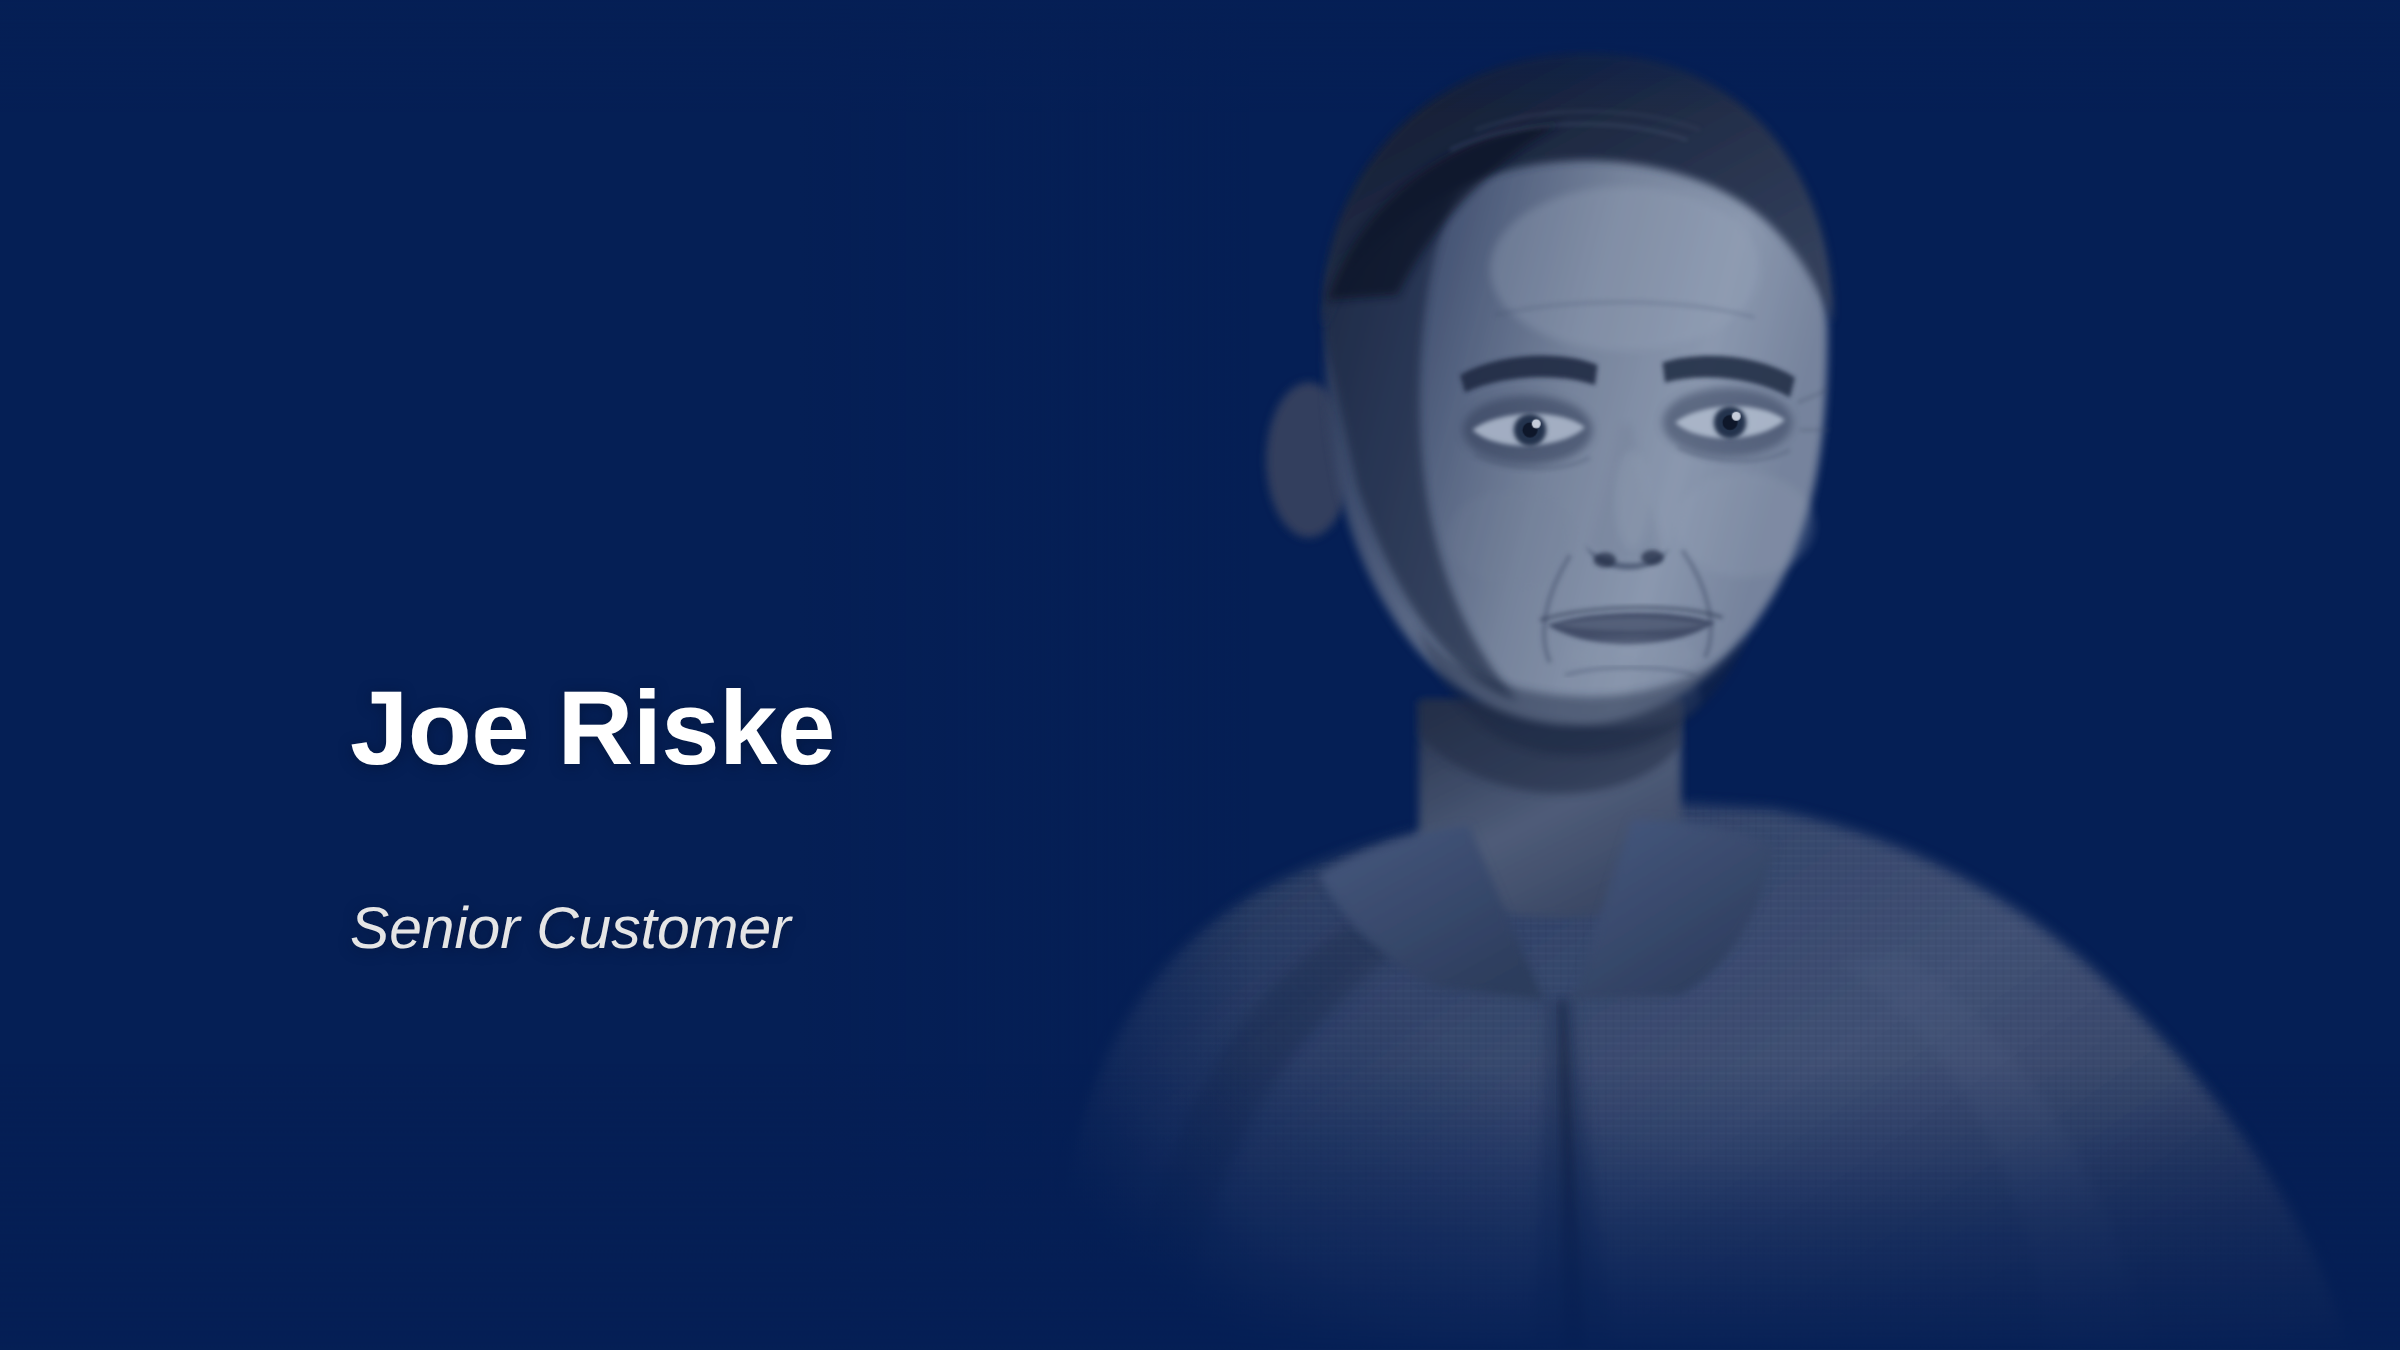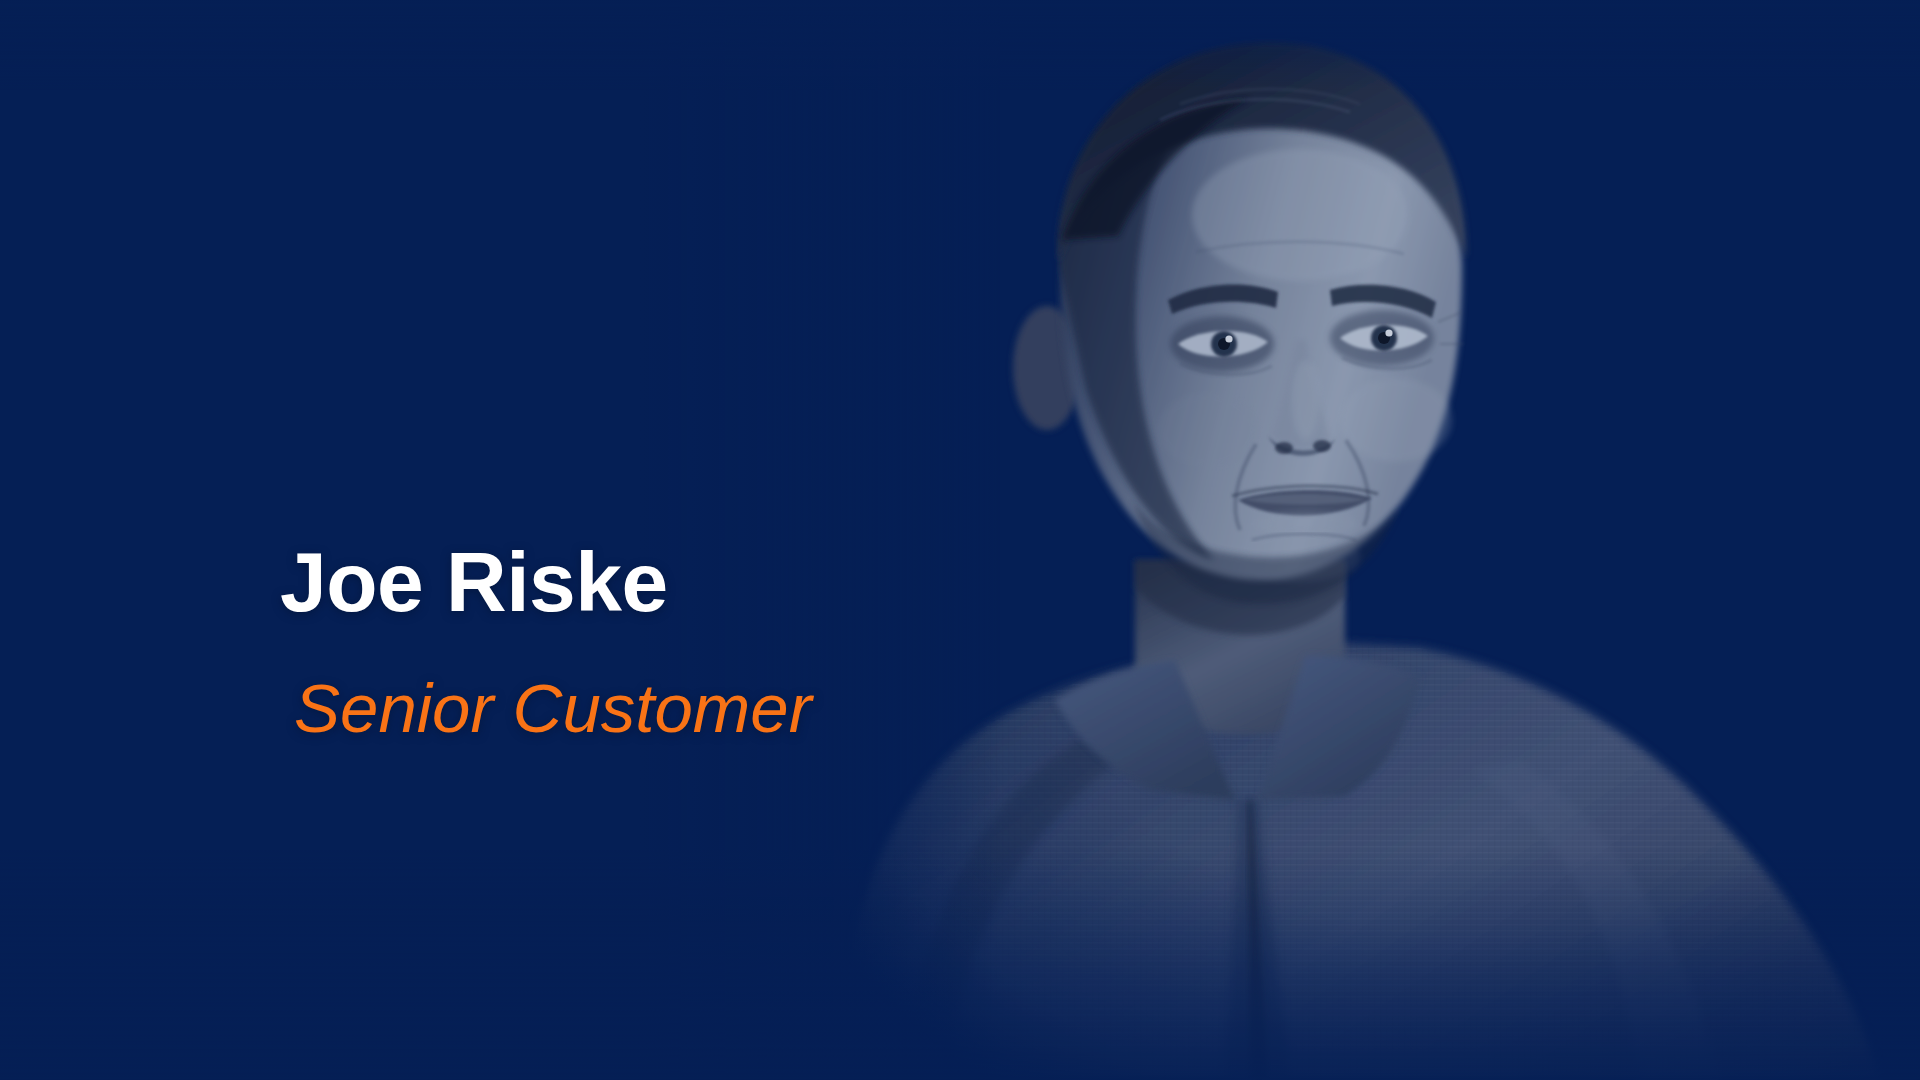--- a/index.html
+++ b/index.html
@@ -39,31 +39,31 @@
     top: 540px;
     width: 820px;
     z-index: 30;
   }
   #person-name {
     font-size: 84px;
     font-weight: bold;
     color: #ffffff;
     line-height: 1.0;
     letter-spacing: -0.5px;
-    margin: 0 0 46px 0;
+    margin: 0 0 92px 0;
     text-shadow: 0 2px 10px rgba(3,18,48,0.55);
     white-space: nowrap;
   }
   #person-title {
-    font-size: 69px;
+    font-size: 47px;
     font-style: italic;
     font-weight: 400;
-    color: #f97316;
+    color: #e5e5e5;
     line-height: 1.12;
-    margin: 14px;
+    margin: 0;
     text-shadow: 0 2px 10px rgba(3,18,48,0.55);
   }
   #person-title .tline {
     display: block;
     white-space: nowrap;
   }
 
   
   #blend-left {
     position: absolute;

